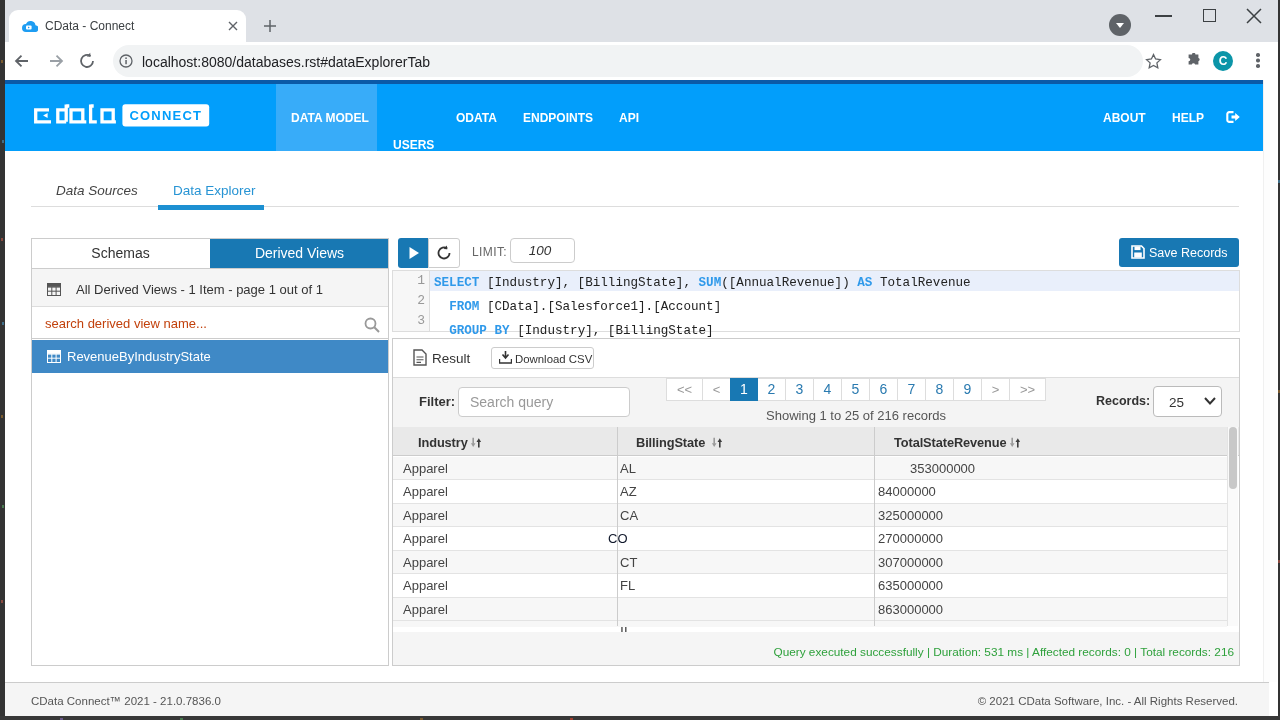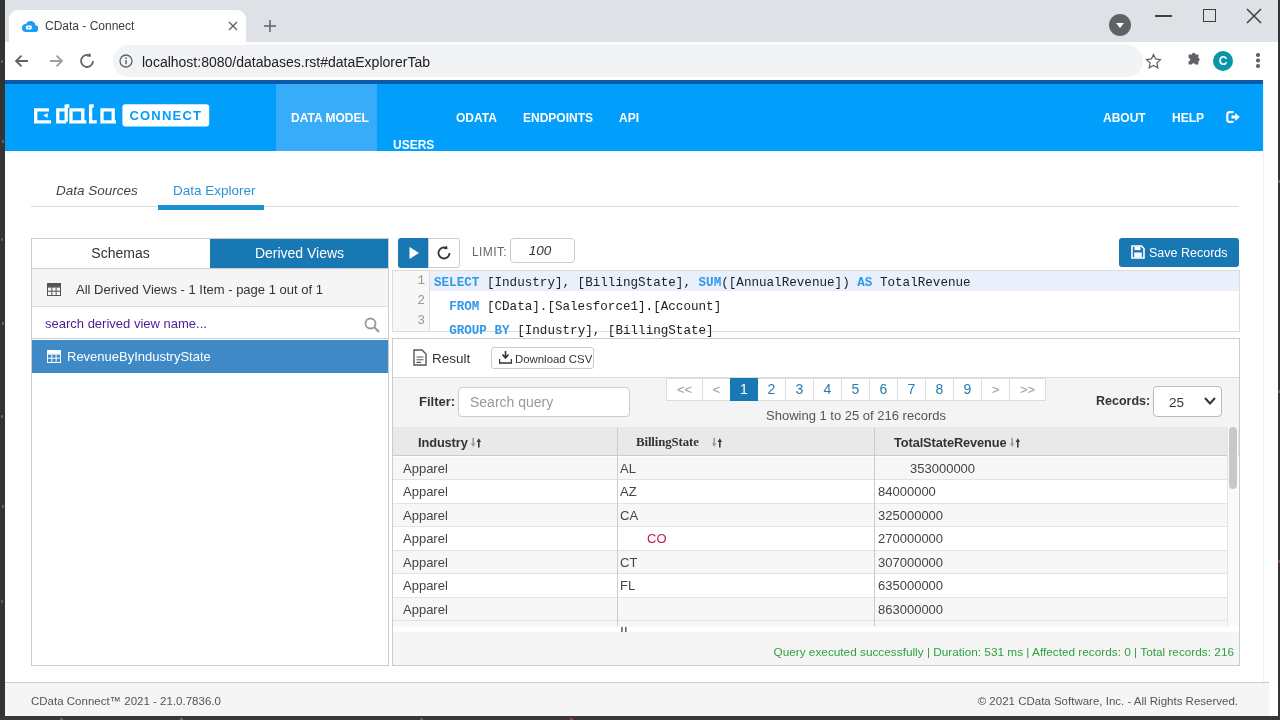--- a/index.html
+++ b/index.html
@@ -119,21 +119,21 @@
 
   <div class="abs" style="left:32px;top:269px;width:356px;height:38px;background:#f5f5f5;border-bottom:1px solid #ddd;"></div>
   <svg class="abs" style="left:47px;top:283px;" width="14" height="13" viewBox="0 0 14 13">
     <rect x="0.5" y="0.5" width="13" height="12" fill="none" stroke="#555" stroke-width="1"></rect>
     <path d="M0.5 4.1 H13.5 M0.5 8.2 H13.5 M4.8 4.1 V12.5 M9.1 4.1 V12.5" stroke="#555" stroke-width="1"></path>
     <rect x="0.5" y="0.5" width="13" height="3.4" fill="#555"></rect>
   </svg>
   <div class="abs" style="left:76px;top:282px;font-size:13px;color:#333;">All Derived Views - 1 Item - page 1 out of 1</div>
 
   <div class="abs" style="left:32px;top:307px;width:356px;height:32px;background:#fff;border-bottom:1px solid #ccc;"></div>
-  <div class="abs" style="left:45px;top:316px;font-size:13px;color:#4c1d95;">search derived view name...</div>
+  <div class="abs" style="left:45px;top:316px;font-size:13px;color:#c2410c;">search derived view name...</div>
   <svg class="abs" style="left:364px;top:317px;" width="16" height="16" viewBox="0 0 16 16">
     <circle cx="6.5" cy="6.5" r="5" stroke="#999" stroke-width="1.8" fill="none"></circle>
     <path d="M10.3 10.3 L15 15" stroke="#999" stroke-width="2"></path>
   </svg>
 
   <div class="abs" style="left:32px;top:340px;width:356px;height:33px;background:#3f89c6;"></div>
   <svg class="abs" style="left:47px;top:350px;" width="14" height="13" viewBox="0 0 14 13">
     <rect x="0.5" y="0.5" width="13" height="12" fill="none" stroke="#fff" stroke-width="1"></rect>
     <path d="M0.5 4.1 H13.5 M0.5 8.2 H13.5 M4.8 4.1 V12.5 M9.1 4.1 V12.5" stroke="#fff" stroke-width="1"></path>
     <rect x="0.5" y="0.5" width="13" height="3.4" fill="#fff"></rect>
@@ -206,21 +206,21 @@
   <div class="abs" style="left:666px;top:408px;width:380px;text-align:center;font-size:13px;color:#555;">Showing 1 to 25 of 216 records</div>
   <div class="abs" style="left:1096px;top:394px;font-size:12.5px;font-weight:bold;color:#333;">Records:</div>
   <div class="abs" style="left:1153px;top:386px;width:69px;height:31px;background:#fff;border:1px solid #bbb;border-radius:4px;"></div>
   <div class="abs" style="left:1169px;top:395px;font-size:13.5px;color:#333;">25</div>
   <svg class="abs" style="left:1204px;top:397px;" width="12" height="8" viewBox="0 0 12 8">
     <path d="M1 1 L6 6.5 L11 1" stroke="#333" stroke-width="2" fill="none"></path>
   </svg>
 
   <div class="abs" style="left:393px;top:427px;width:846px;height:29px;background:#e9e9e9;border-bottom:1px solid #ccc;"></div>
   <div class="abs" style="left:418px;top:435px;font-size:12.8px;letter-spacing:-0.1px;font-weight:bold;color:#333;">Industry</div>
-  <div class="abs" style="left:636px;top:435px;font-size:12.8px;letter-spacing:-0.1px;font-weight:bold;color:#333;font-family:Liberation Serif, serif;">BillingState</div>
+  <div class="abs" style="left:636px;top:435px;font-size:12.8px;letter-spacing:-0.1px;font-weight:bold;color:#333;">BillingState</div>
   <div class="abs" style="left:894px;top:435px;font-size:12.8px;letter-spacing:-0.1px;font-weight:bold;color:#333;">TotalStateRevenue</div>
 
   <svg class="abs" style="left:470px;top:437px;" width="12" height="11" viewBox="0 0 12 11">
       <path d="M3.2 0.8 V6.8 M" stroke="#9a9a9a" stroke-width="1.6" fill="none"></path>
       <path d="M0.9 6.2 H5.5 L3.2 10 Z" fill="#9a9a9a"></path>
       <path d="M8.8 10.5 V4.5" stroke="#3d3d3d" stroke-width="1.6" fill="none"></path>
       <path d="M6.5 5 H11.1 L8.8 1.2 Z" fill="#3d3d3d"></path>
     </svg>
   <svg class="abs" style="left:711px;top:437px;" width="12" height="11" viewBox="0 0 12 11">
       <path d="M3.2 0.8 V6.8 M" stroke="#9a9a9a" stroke-width="1.6" fill="none"></path>
@@ -243,21 +243,21 @@
   <div class="abs" style="left:393px;top:480.0px;width:834px;height:23.5px;background:#fff;border-bottom:1px solid #e3e3e3;"></div>
   <div class="abs" style="left:403px;top:484.0px;font-size:13px;color:#444;">Apparel</div>
   <div class="abs" style="left:620px;top:484.0px;font-size:13px;color:#444;">AZ</div>
   <div class="abs" style="left:878px;top:484.0px;font-size:13px;color:#444;">84000000</div>
   <div class="abs" style="left:393px;top:503.5px;width:834px;height:23.5px;background:#f7f7f7;border-bottom:1px solid #e3e3e3;"></div>
   <div class="abs" style="left:403px;top:507.5px;font-size:13px;color:#444;">Apparel</div>
   <div class="abs" style="left:620px;top:507.5px;font-size:13px;color:#444;">CA</div>
   <div class="abs" style="left:878px;top:507.5px;font-size:13px;color:#444;">325000000</div>
   <div class="abs" style="left:393px;top:527.0px;width:834px;height:23.5px;background:#fff;border-bottom:1px solid #e3e3e3;"></div>
   <div class="abs" style="left:403px;top:531.0px;font-size:13px;color:#444;">Apparel</div>
-  <div class="abs" style="left:647px;top:531.0px;font-size:13px;color:#be185d;">CO</div>
+  <div class="abs" style="left:608px;top:531.0px;font-size:13px;color:#0f172a;">CO</div>
   <div class="abs" style="left:878px;top:531.0px;font-size:13px;color:#444;">270000000</div>
   <div class="abs" style="left:393px;top:550.5px;width:834px;height:23.5px;background:#f7f7f7;border-bottom:1px solid #e3e3e3;"></div>
   <div class="abs" style="left:403px;top:554.5px;font-size:13px;color:#444;">Apparel</div>
   <div class="abs" style="left:620px;top:554.5px;font-size:13px;color:#444;">CT</div>
   <div class="abs" style="left:878px;top:554.5px;font-size:13px;color:#444;">307000000</div>
   <div class="abs" style="left:393px;top:574.0px;width:834px;height:23.5px;background:#fff;border-bottom:1px solid #e3e3e3;"></div>
   <div class="abs" style="left:403px;top:578.0px;font-size:13px;color:#444;">Apparel</div>
   <div class="abs" style="left:620px;top:578.0px;font-size:13px;color:#444;">FL</div>
   <div class="abs" style="left:878px;top:578.0px;font-size:13px;color:#444;">635000000</div>
   <div class="abs" style="left:393px;top:597.5px;width:834px;height:23.5px;background:#f7f7f7;border-bottom:1px solid #e3e3e3;"></div>

